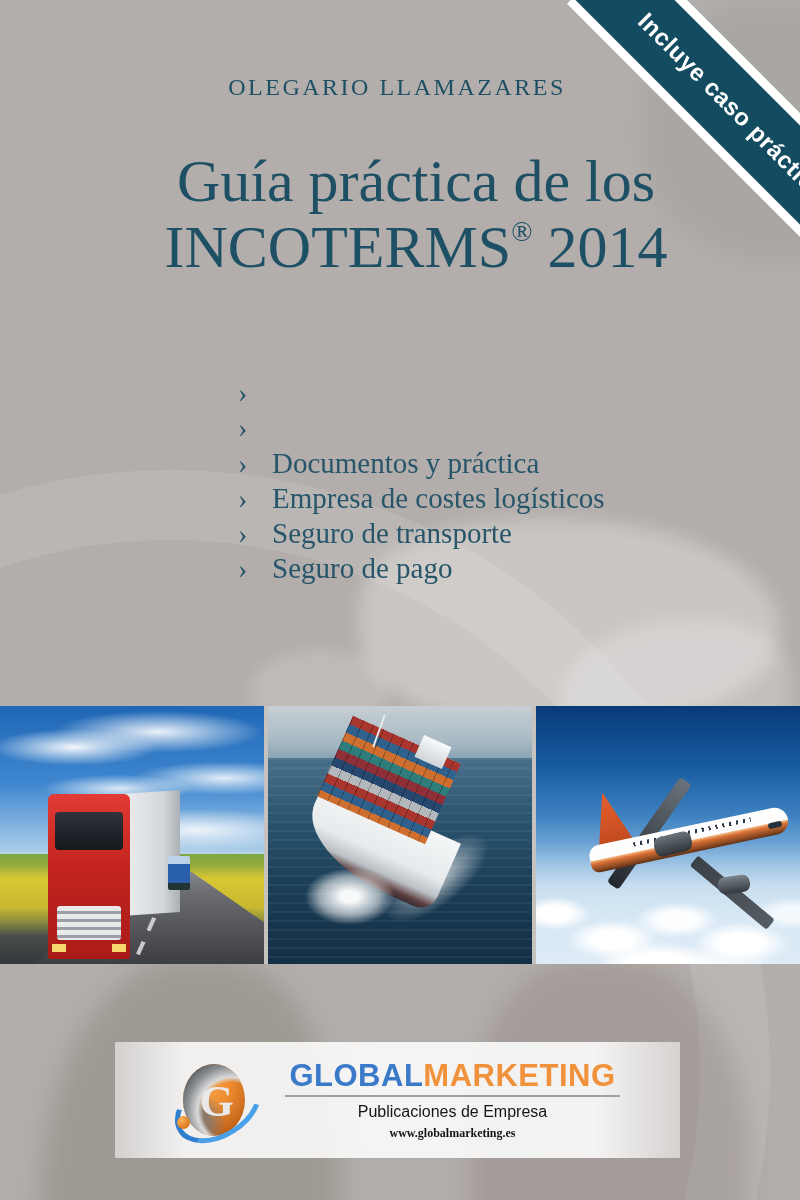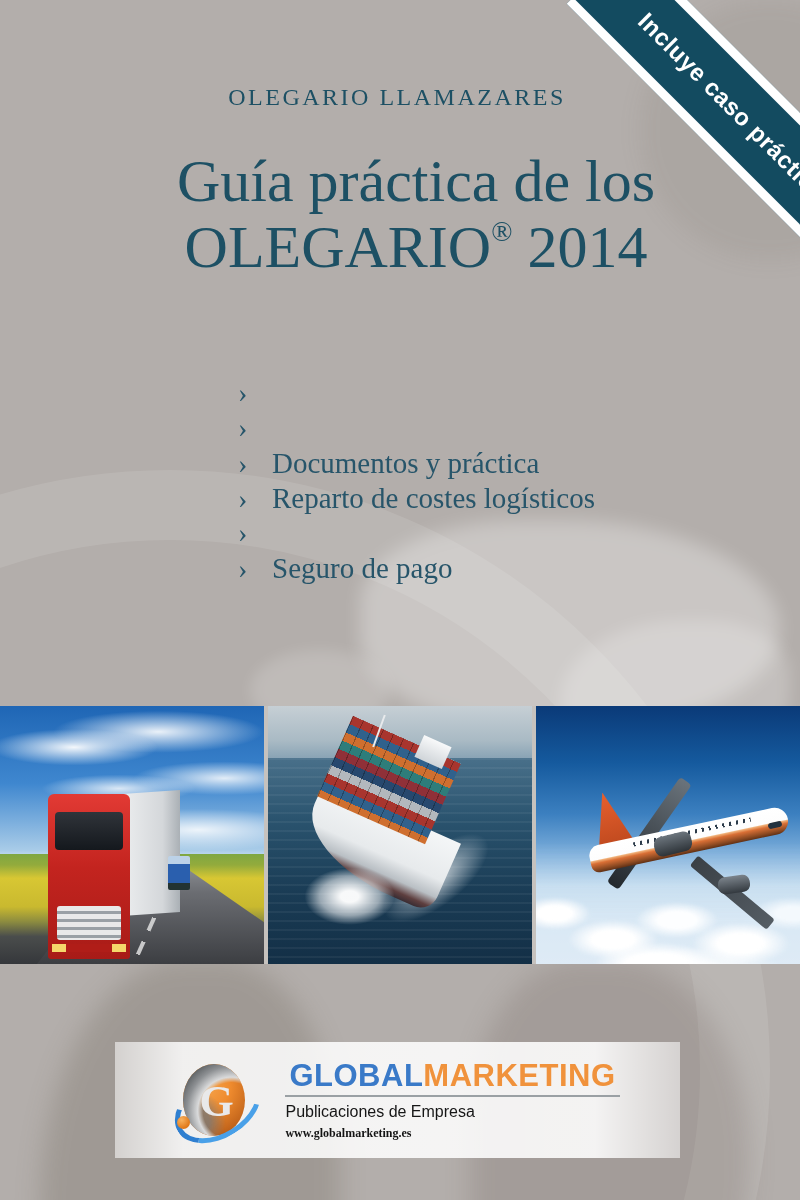--- a/index.html
+++ b/index.html
@@ -32,21 +32,21 @@
     border-top:9px solid #ffffff;border-bottom:9px solid #ffffff;box-sizing:border-box;
     display:flex;align-items:center;justify-content:center;z-index:6;
   }
   .ribbon-label{
     color:#ffffff;font-family:"Liberation Sans",sans-serif;font-weight:700;
     font-size:24px;letter-spacing:.5px;transform:translateX(10px);white-space:nowrap;
   }
 
   
   .author{
-    position:absolute;left:0;top:84px;width:794px;text-align:center;z-index:3;
+    position:absolute;left:0;top:74px;width:794px;text-align:center;z-index:3;
     color:#1d5064;font-size:24px;letter-spacing:2.5px;
   }
   .title{
     position:absolute;left:16px;top:148px;width:800px;text-align:center;z-index:3;
     color:#1d5064;line-height:66px;font-size:60px;
   }
   .title .reg{font-size:28px;position:relative;top:-26px;letter-spacing:0;}
 
   
   .topics{position:absolute;left:238px;top:377px;z-index:3;}
@@ -160,21 +160,21 @@
     background:
       radial-gradient(circle at 78% 65%,rgba(255,255,255,0) 42%,#d9dadb 50%,#8d9093 66%,#5f6366 80%,rgba(95,99,102,0) 88%),
       radial-gradient(circle at 20% 80%,rgba(120,120,120,.8) 0 18%,rgba(120,120,120,0) 40%);}
   .lm-g{position:absolute;left:24px;top:22px;width:34px;height:40px;color:#e9e9ea;
     font-family:"Liberation Serif",serif;font-size:44px;font-weight:bold;line-height:40px;}
   .lm-ring{position:absolute;left:-4px;top:16px;width:84px;height:52px;border-radius:50%;
     border:5px solid transparent;border-left-color:#2f7fd0;border-bottom-color:#49a0e8;
     transform:rotate(-32deg);}
   .lm-dot{position:absolute;left:2px;top:56px;width:13px;height:13px;border-radius:50%;
     background:radial-gradient(circle at 35% 30%,#f8b25f,#e07818 70%);}
-  .logo-text{display:flex;flex-direction:column;align-items:flex-start;margin-left:20px;}
+  .logo-text{display:flex;flex-direction:column;align-items:center;margin-left:20px;}
   .logo-word{font-family:"Liberation Sans",sans-serif;font-weight:700;font-size:31px;
     letter-spacing:.5px;line-height:34px;border-bottom:2px solid #9aa0a4;padding:0 4px 2px;}
   .logo-word .w1{color:#3a7ac8;}
   .logo-word .w2{color:#f0923c;}
   .logo-tagline{font-family:Liberation Sans, sans-serif;color:#161616;font-size:16px;line-height:26px;margin-top:2px;}
   .logo-web{font-family:"Liberation Serif",serif;font-weight:700;color:#141414;font-size:12px;line-height:16px;}
 </style>
 </head>
 <body>
 
@@ -189,40 +189,41 @@
   <div class="wm wm-dark3"></div>
 
   <div class="ribbon">
     <span class="ribbon-label">Incluye caso práctico</span>
   </div>
 
   <div class="author">OLEGARIO LLAMAZARES</div>
 
   <div class="title">
     <span>Guía práctica de los</span><br>
-    <span><span>OLEGARIO</span><span class="reg">®</span><span> 2014</span></span>
+    <span><span>INCOTERMS</span><span class="reg">®</span><span> 2014</span></span>
   </div>
 
   <div class="topics">
     <div class="topic-row">
       <span class="topic-bullet">›</span>
     </div>
     <div class="topic-row">
       <span class="topic-bullet">›</span>
     </div>
     <div class="topic-row">
       <span class="topic-bullet">›</span>
       <span class="topic-label">Documentos y práctica</span>
     </div>
     <div class="topic-row">
       <span class="topic-bullet">›</span>
-      <span class="topic-label">Reparto de costes logísticos</span>
-    </div>
-    <div class="topic-row">
-      <span class="topic-bullet">›</span>
+      <span class="topic-label">Empresa de costes logísticos</span>
+    </div>
+    <div class="topic-row">
+      <span class="topic-bullet">›</span>
+      <span class="topic-label">Seguro de transporte</span>
     </div>
     <div class="topic-row">
       <span class="topic-bullet">›</span>
       <span class="topic-label">Seguro de pago</span>
     </div>
   </div>
 
   <div class="photos">
 
     <div class="photo">

